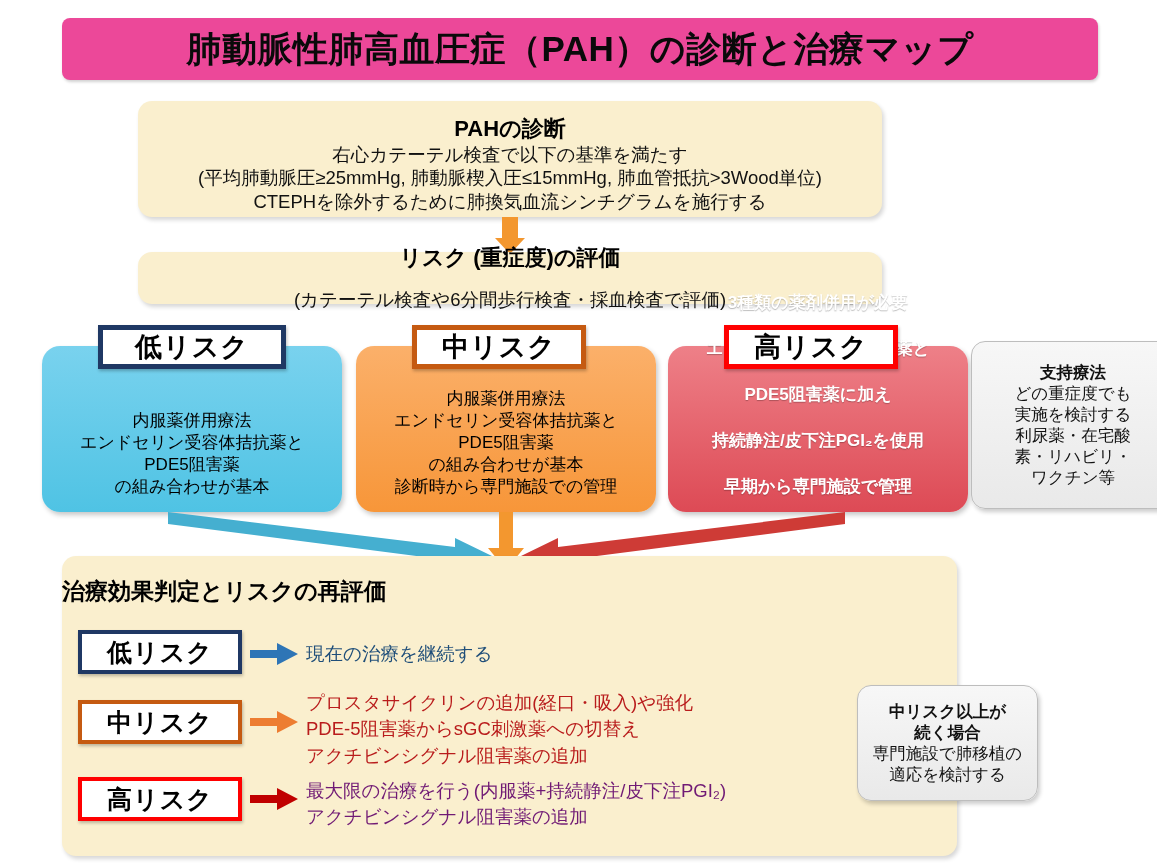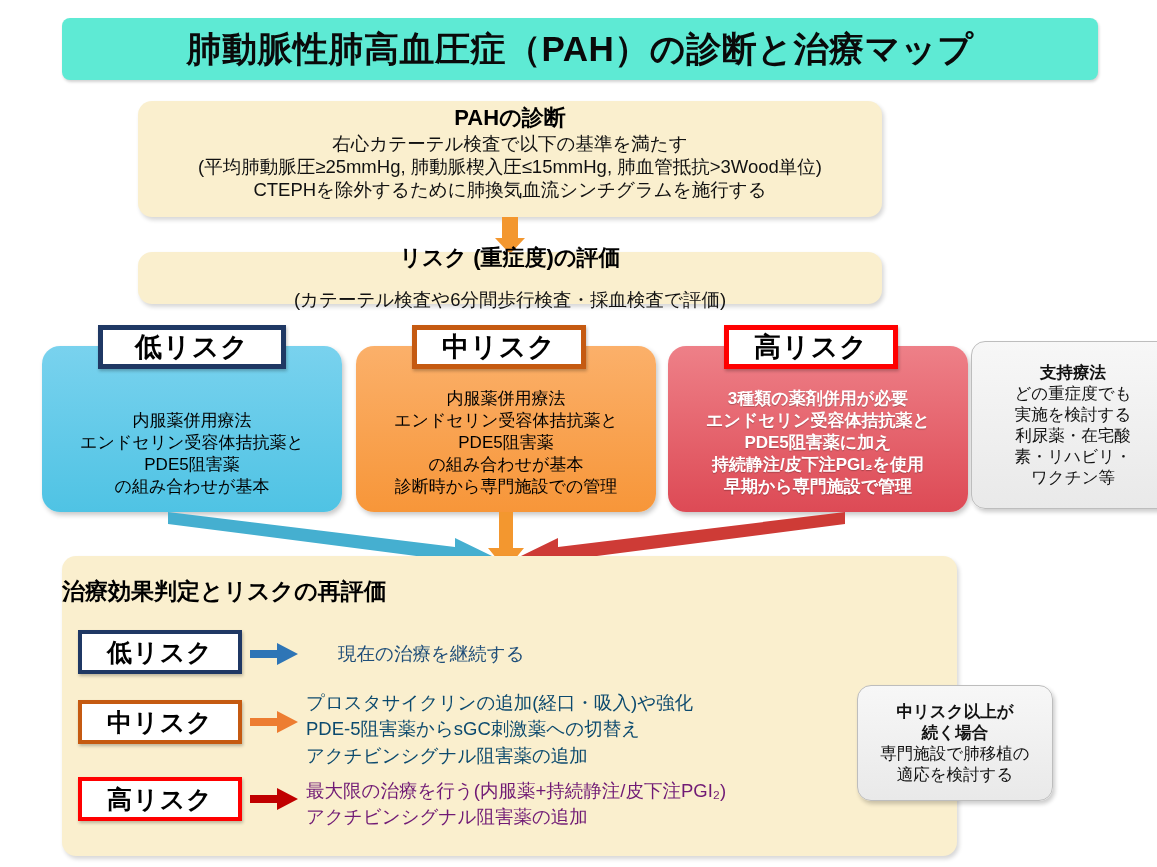--- a/index.html
+++ b/index.html
@@ -12,40 +12,40 @@
     height: 867px;
     position: relative;
     font-family: "Liberation Sans", "DejaVu Sans", sans-serif;
     overflow: hidden;
   }
   .abs { position: absolute; box-sizing: border-box; }
 
   
   #title-banner {
     left: 62px; top: 18px; width: 1036px; height: 62px;
-    background: #5eead4;
+    background: #ec4899;
     border-radius: 8px;
     display: flex; align-items: center; justify-content: center;
     box-shadow: 1px 2px 3px rgba(0,0,0,0.18);
   }
   #title-banner .txt {
     font-size: 35px; font-weight: bold; color: #0a0a0a;
     letter-spacing: 0.5px; white-space: nowrap;
   }
 
   
   .cream-panel {
     background: #FAEFCE;
     border-radius: 14px;
     box-shadow: 2px 3px 4px rgba(0,0,0,0.16);
   }
   #diagnosis-box {
     left: 138px; top: 101px; width: 744px; height: 116px;
     display: flex; flex-direction: column;
-    align-items: center; justify-content: flex-start;
+    align-items: center; justify-content: flex-end;
     padding: 4px 6px;
   }
   #risk-eval-box {
     left: 138px; top: 252px; width: 744px; height: 52px;
     display: flex; flex-direction: column;
     align-items: center; justify-content: center; gap: 16px;
   }
   #reassess-panel {
     left: 62px; top: 556px; width: 895px; height: 300px;
   }
@@ -72,21 +72,21 @@
     border-radius: 18px;
     display: flex; flex-direction: column;
     align-items: center; justify-content: flex-end;
     padding: 36px 8px 14px 8px;
     box-shadow: 2px 3px 5px rgba(0,0,0,0.22);
   }
   .risk-card .cl {
     font-size: 17px; line-height: 1.30; white-space: nowrap; color: #000;
   }
   .risk-card.high .cl { color: #ffffff; font-weight: bold;
-    text-shadow: 0 1px 1px rgba(0,0,0,0.25); }
+    text-shadow: 0 1px 1px rgba(0,0,0,0.25); margin-top: 24px; }
   .risk-card .cl.b { font-weight: bold; }
 
   #card-low  { left: 42px;  top: 346px; width: 300px; height: 166px;
                background: linear-gradient(180deg,#79D2EE 0%,#4FC3E4 100%); }
   #card-mid  { left: 356px; top: 346px; width: 300px; height: 166px;
                background: linear-gradient(180deg,#FBB06A 0%,#F79639 100%); }
   #card-high { left: 668px; top: 346px; width: 300px; height: 166px;
                background: linear-gradient(180deg,#EE8088 0%,#DD4A55 100%); }
 
   
@@ -111,21 +111,21 @@
     background: linear-gradient(180deg,#F7F7F7 0%,#E9E9E9 100%);
     border: 1px solid #BDBDBD;
     border-radius: 14px;
     display: flex; flex-direction: column;
     align-items: center; justify-content: center;
     box-shadow: 2px 3px 4px rgba(0,0,0,0.20);
   }
   .grey-box .gl { font-size: 16.5px; color: #111; line-height: 1.28; white-space: nowrap; }
   .grey-box .gl.b { font-weight: bold; }
   #support-box   { left: 971px; top: 341px; width: 204px; height: 168px; }
-  #transplant-box{ left: 857px; top: 685px; width: 196px; height: 116px; }
+  #transplant-box{ left: 857px; top: 685px; width: 181px; height: 116px; }
 
   
   #converge { left: 0; top: 490px; width: 1157px; height: 80px; }
 
   
   #reassess-title {
     left: 62px; top: 576px; width: 895px;
     text-align: left; font-size: 23px; font-weight: bold; color: #000;
   }
   .small-plate {
@@ -140,22 +140,22 @@
   #bplate-low  { left: 78px; top: 630px; width: 164px; height: 44px;
                  border: 4px solid #1F3864; }
   #bplate-mid  { left: 78px; top: 700px; width: 164px; height: 44px;
                  border: 4px solid #C55A11; }
   #bplate-high { left: 78px; top: 777px; width: 164px; height: 44px;
                  border: 4px solid #FF0000; }
 
   .arrow-small { height: 26px; }
 
   .body-text { white-space: nowrap; line-height: 1.42; }
-  #text-low  { left: 306px; top: 641px; font-size: 18.5px; color: #1F4E79; margin-left: 32px; }
-  #text-mid  { left: 306px; top: 690px; font-size: 18.5px; color: #0c4a6e; }
+  #text-low  { left: 306px; top: 641px; font-size: 18.5px; color: #1F4E79; }
+  #text-mid  { left: 306px; top: 690px; font-size: 18.5px; color: #b91c1c; }
   #text-high { left: 306px; top: 778px; font-size: 18.5px; color: #701a75; }
 </style>
 </head>
 <body>
 
 <div class="abs" id="title-banner">
   <span class="txt">肺動脈性肺高血圧症（PAH）の診断と治療マップ</span>
 </div>
 
 <div class="abs cream-panel" id="diagnosis-box">

